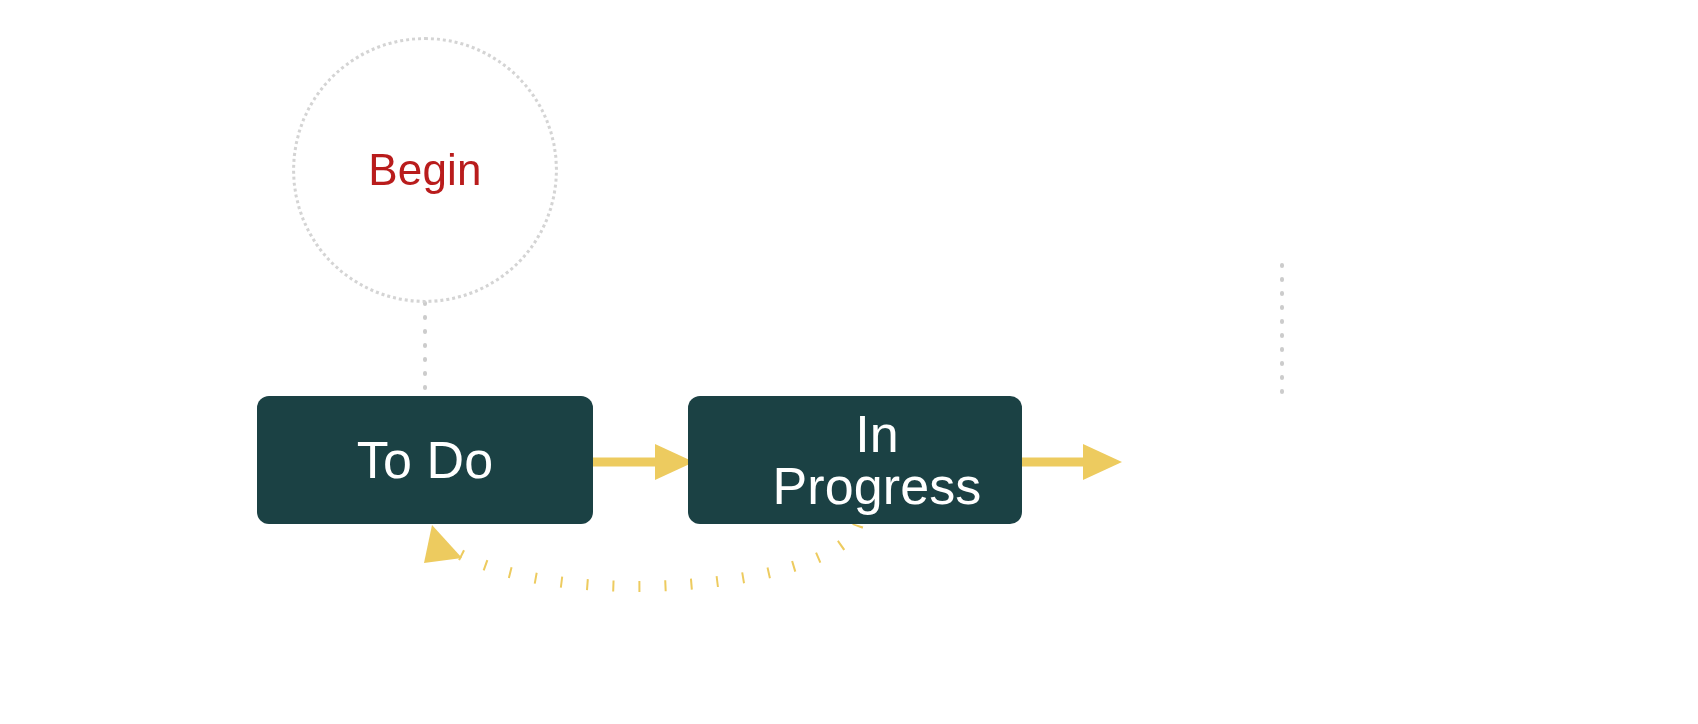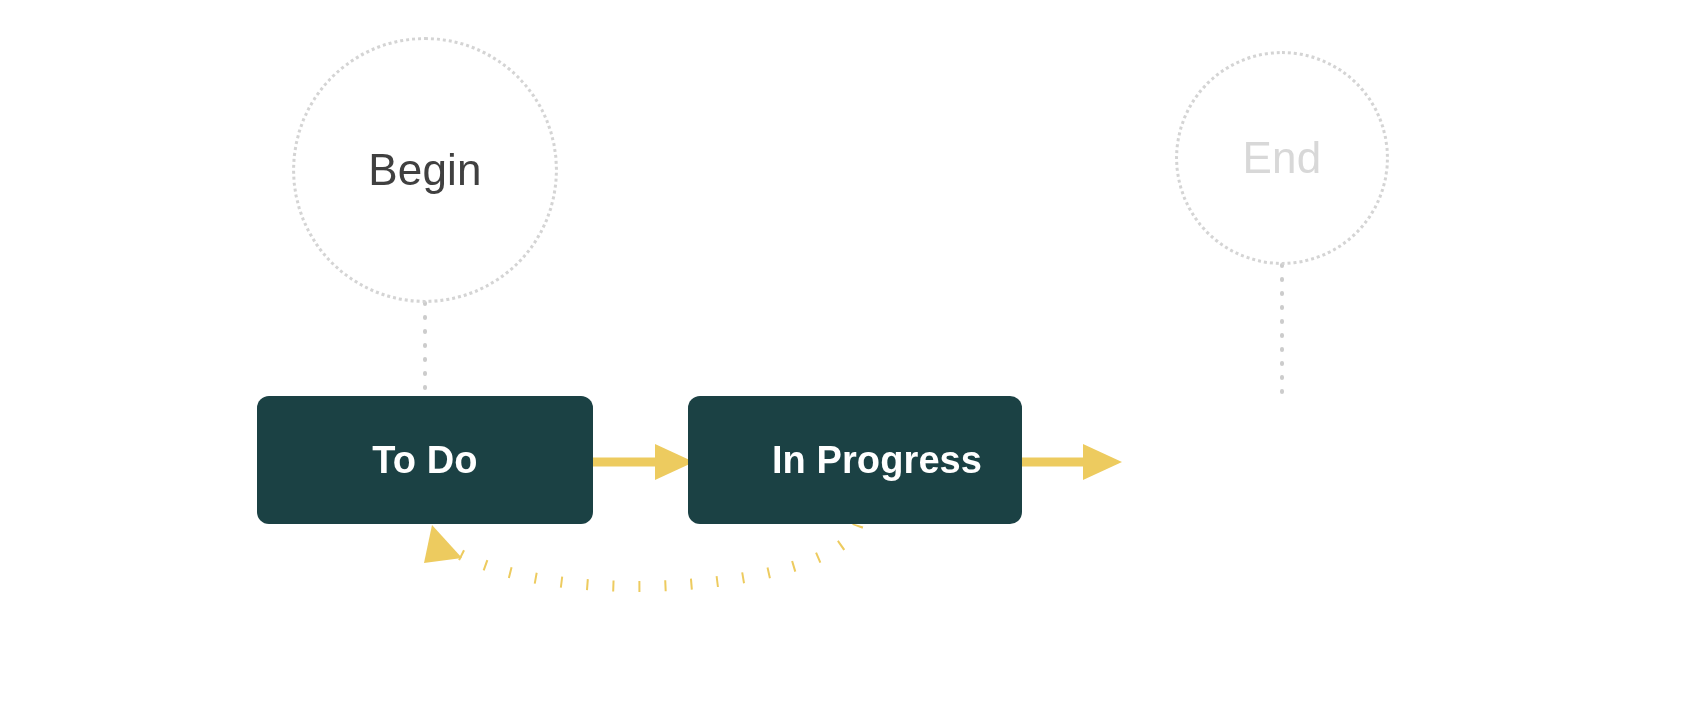--- a/index.html
+++ b/index.html
@@ -48,22 +48,22 @@
   .state-node {
     position: absolute;
     box-sizing: border-box;
     border-radius: 12px;
     display: flex;
     align-items: center;
     justify-content: center;
     text-align: center;
   }
   .state-label {
-    font-size: 38px;
-    font-weight: 700;
+    font-size: 52px;
+    font-weight: 400;
     line-height: 1;
     letter-spacing: 0.1px;
     user-select: none;
     padding: 0 14px;
   }
 </style>
 </head>
 <body>
 
 <div id="canvas">
@@ -88,26 +88,23 @@
       <polygon points="1083,444 1122,462 1083,480" fill="#edcb5f"></polygon>
     </g>
 
     <g>
       <path d="M 858 525 C 840 586, 560 614, 452 550" fill="none" stroke="#edcb5f" stroke-width="11" stroke-linecap="butt" stroke-dasharray="2 24"></path>
       <polygon points="432 525, 462 558, 424 563" fill="#edcb5f"></polygon>
     </g>
   </svg>
 
   <div class="terminal-node" style="left:292px; top:37px; width:266px; height:266px; border-color:#d4d4d4;">
-    <span class="terminal-label" style="color:#404040;">Begin</span>
+    <span class="terminal-label" style="color:#b91c1c;">Begin</span>
   </div>
 
-  <div class="terminal-node" style="left:1175px; top:51px; width:214px; height:214px; border-color:#d4d4d4;">
-    <span class="terminal-label" style="color:#d8d8d8;">End</span>
-  </div>
 
   <div class="state-node" style="left:257px; top:396px; width:336px; height:128px; background:#1b4144;">
     <span class="state-label" style="color:#ffffff;">To Do</span>
   </div>
 
   <div class="state-node" style="left:688px; top:396px; width:334px; height:128px; background:#1b4144;padding-left:44px;">
     <span class="state-label" style="color:#ffffff;">In Progress</span>
   </div>
 
 

